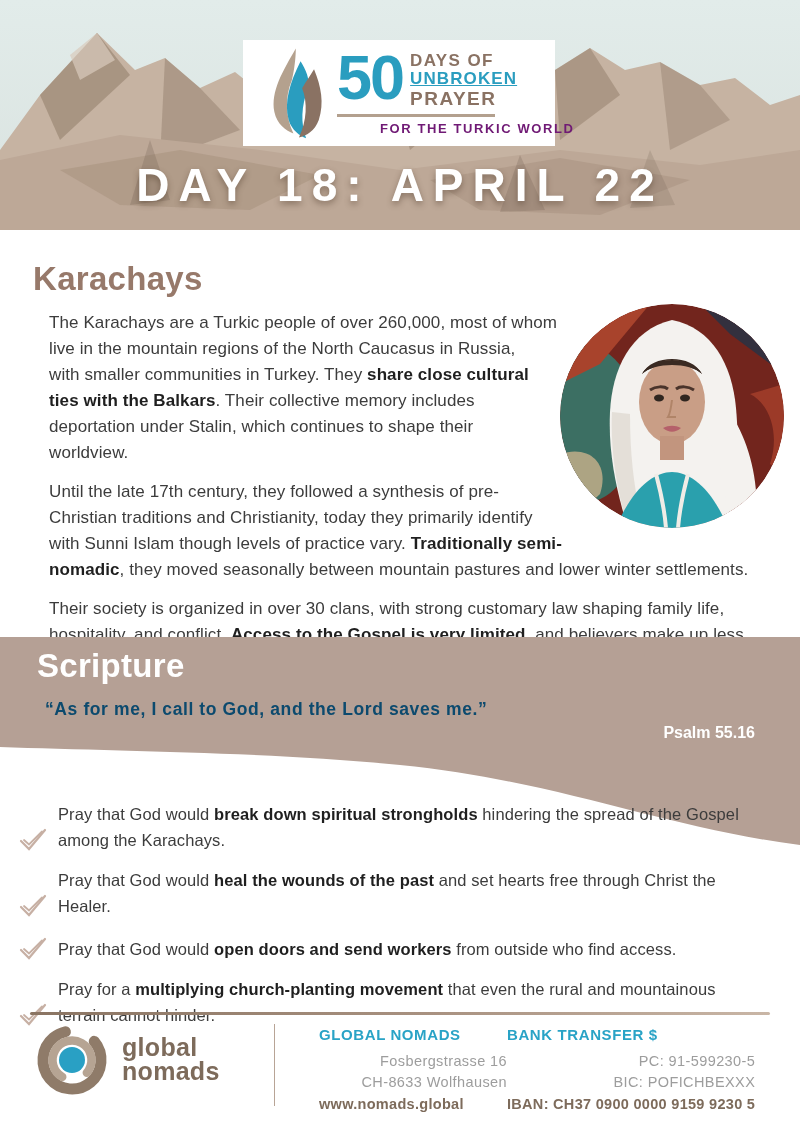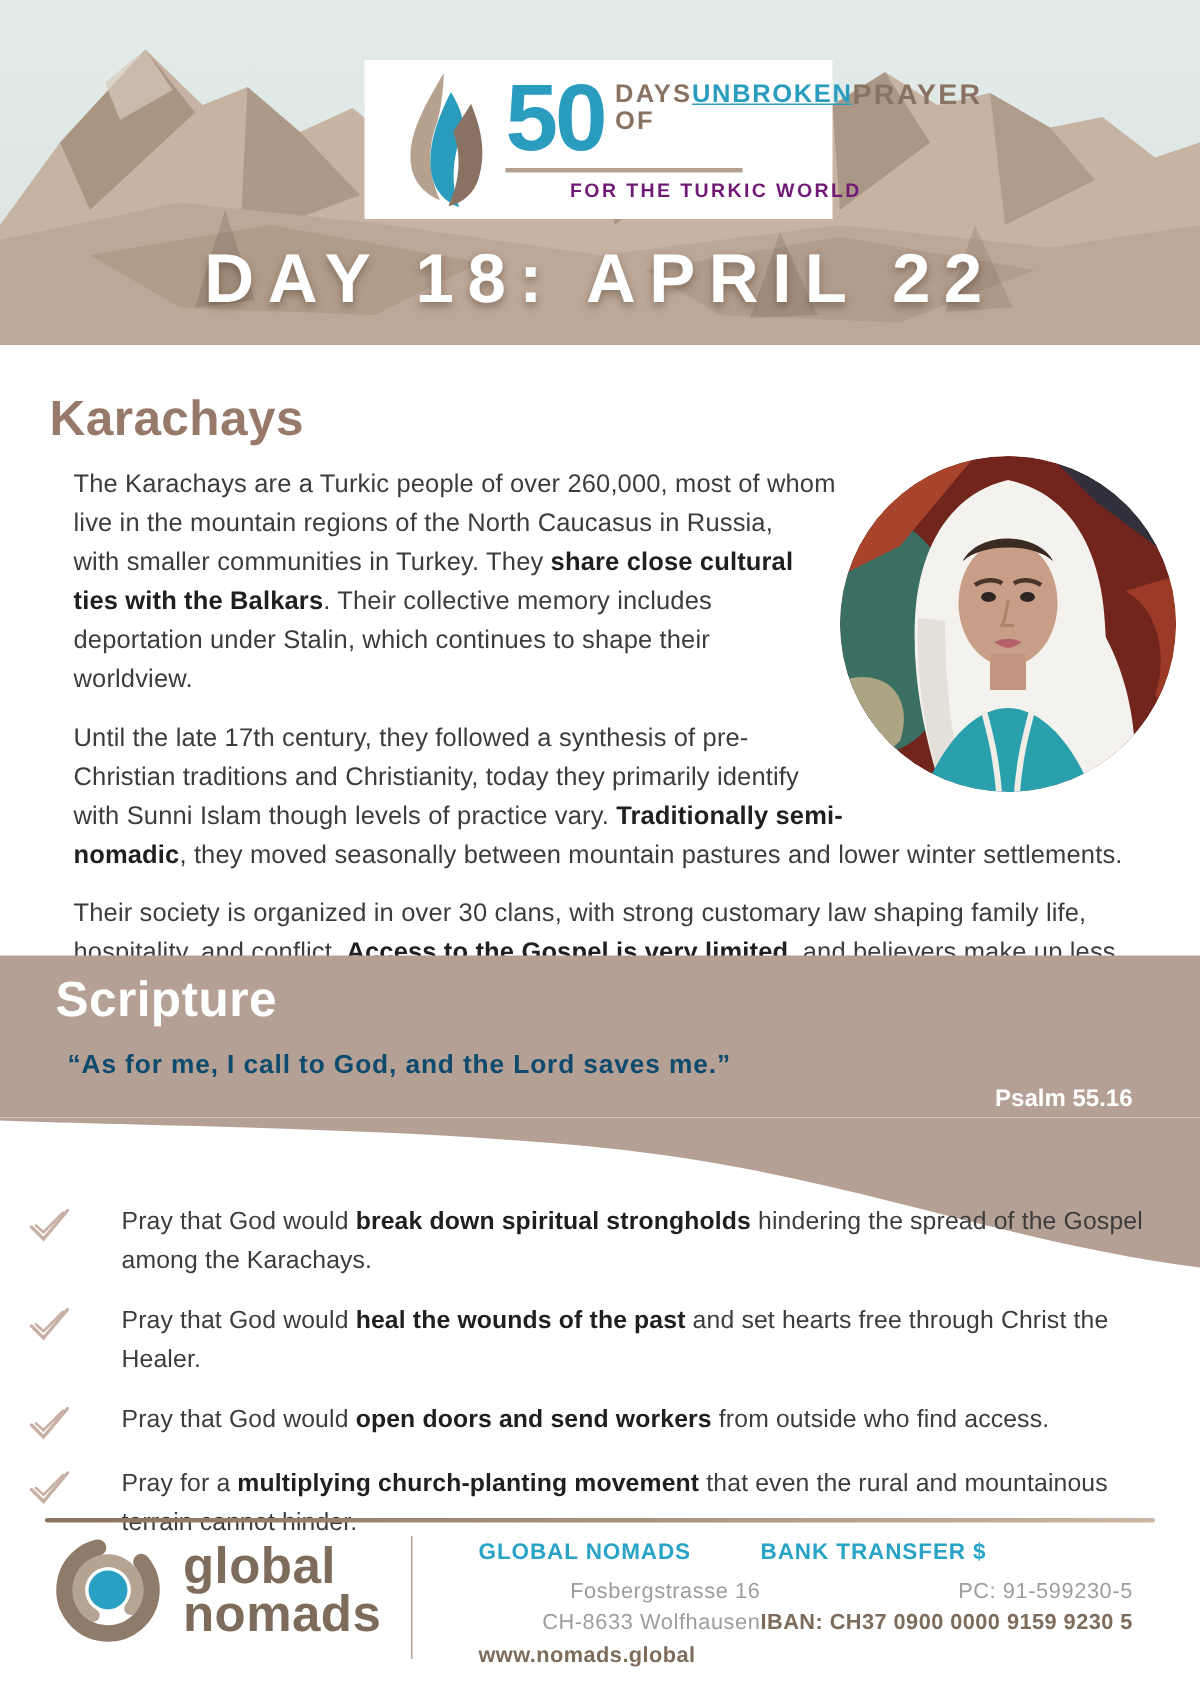--- a/index.html
+++ b/index.html
@@ -8,21 +8,21 @@
 
   
   .header{position:absolute;left:0;top:0;width:800px;height:230px;overflow:hidden;}
   .header svg{display:block;}
   .logo-box{position:absolute;left:243px;top:40px;width:312px;height:106px;background:#ffffff;
             display:flex;align-items:center;padding:0 10px;box-sizing:border-box;}
   .flame{width:72px;height:92px;margin-left:6px;flex:0 0 auto;}
   .logo-right{margin-left:6px;display:flex;flex-direction:column;}
   .logo-row{display:flex;align-items:flex-start;}
   .logo-50{font-size:63px;line-height:0.88;font-weight:800;color:#2a9dbf;letter-spacing:-2px;}
-  .logo-lines{margin-left:7px;display:flex;flex-direction:row;padding-top:2px;}
+  .logo-lines{margin-left:7px;display:flex;flex-direction:column;padding-top:2px;}
   .logo-l1{font-size:17px;font-weight:800;color:#8a7263;letter-spacing:1.4px;line-height:1.06;}
   .logo-l2{font-size:17px;font-weight:800;color:#2a9dbf;letter-spacing:1.1px;line-height:1.1;text-decoration:underline;}
   .logo-l3{font-size:19px;font-weight:800;color:#8a7263;letter-spacing:1.5px;line-height:1.06;}
   .logo-rule{height:3px;background:#b3a08e;margin-top:5px;width:158px;}
   .logo-tagline{margin-top:4px;font-size:13px;font-weight:800;color:#701a75;letter-spacing:1.6px;white-space:nowrap;margin-left:43px;}
   .day-title{position:absolute;left:0;top:158px;width:100%;text-align:center;margin:0;
              font-size:46px;font-weight:800;color:#ffffff;letter-spacing:9px;
              text-shadow:0 3px 6px rgba(70,50,35,.45);}
 
   
@@ -40,31 +40,31 @@
   .scripture h2{margin:0;font-size:33px;font-weight:800;color:#ffffff;letter-spacing:.3px;}
   .scripture .quote{margin:14px 0 0 8px;font-size:17.5px;font-weight:700;color:#0c4a6e;letter-spacing:.6px;}
   .scripture .ref{margin:4px 0 0 0;text-align:right;font-size:16px;font-weight:700;color:#ffffff;}
   .wave{position:absolute;left:0;top:745px;width:800px;height:110px;display:block;}
 
   
   .prayer-title{position:absolute;left:36px;top:748px;margin:0;font-size:33px;font-weight:800;
                 color:#97796a;letter-spacing:.3px;z-index:5;}
   .prayer{position:absolute;left:0;top:801px;width:800px;box-sizing:border-box;
           padding:0 34px 0 18px;list-style:none;margin:0;}
-  .prayer li{display:flex;align-items:flex-start;margin-bottom:14px;gap:23px;}
+  .prayer li{display:flex;align-items:flex-end;margin-bottom:14px;}
   .check{flex:0 0 auto;width:30px;height:26px;margin-top:3px;}
   .prayer p{margin:0 0 0 10px;font-size:16.5px;line-height:1.58;letter-spacing:.1px;color:#3c3c3c;}
 
   
   .rule{position:absolute;left:30px;top:1012px;width:740px;height:3px;border-radius:2px;
         background:linear-gradient(90deg,#8a7462,#a99281 55%,#c9b6a6);}
   .footer{position:absolute;left:36px;top:1024px;width:740px;display:flex;align-items:flex-start;}
   .brand{display:flex;align-items:center;width:238px;flex:0 0 auto;}
   .brand-mark{width:72px;height:72px;flex:0 0 auto;}
-  .brand-name{margin-left:14px;font-size:34px;font-weight:800;color:#7d6b5b;line-height:.95;letter-spacing:.3px;}
+  .brand-name{margin-left:14px;font-size:25px;font-weight:800;color:#7d6b5b;line-height:.95;letter-spacing:.3px;}
   .vdiv{width:1px;height:82px;background:#b8a496;margin:0 44px 0 0;flex:0 0 auto;}
   .fcol{display:flex;flex-direction:column;font-size:14.5px;line-height:1.5;}
   .fcol.org{width:188px;flex:0 0 auto;}
   .fcol .fhead{font-size:15px;font-weight:800;color:#29a3c6;letter-spacing:.6px;margin-bottom:4px;}
   .fcol .gray{color:#9d9d9d;letter-spacing:.4px;text-align:right;}
   .fcol .brown{color:#7d6b5b;font-weight:800;letter-spacing:.3px;}
 </style>
 </head>
 <body>
 
@@ -227,17 +227,18 @@
     <div class="vdiv"></div>
     <div class="fcol org">
       <span class="fhead">GLOBAL NOMADS</span>
       <span class="gray">Fosbergstrasse 16</span>
       <span class="gray">CH-8633 Wolfhausen</span>
       <span class="brown">www.nomads.global</span>
     </div>
     <div class="fcol">
       <span class="fhead">BANK TRANSFER $</span>
       <span class="gray">PC: 91-599230-5</span>
+      <span class="gray">BIC: POFICHBEXXX</span>
       <span class="brown">IBAN: CH37 0900 0000 9159 9230 5</span>
     </div>
   </footer>
 
 </div>
 
 </body></html>

